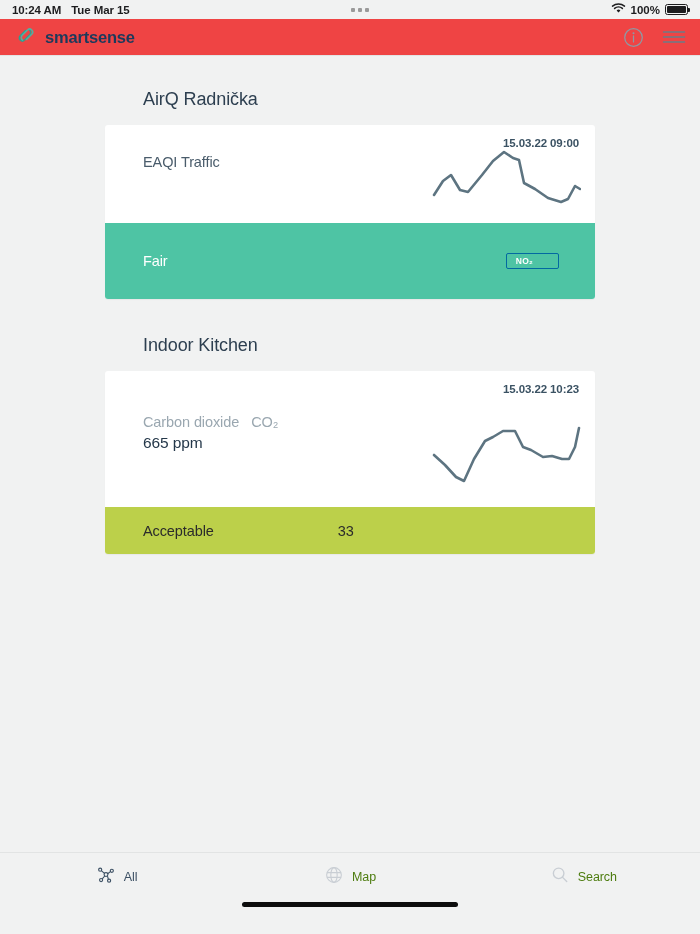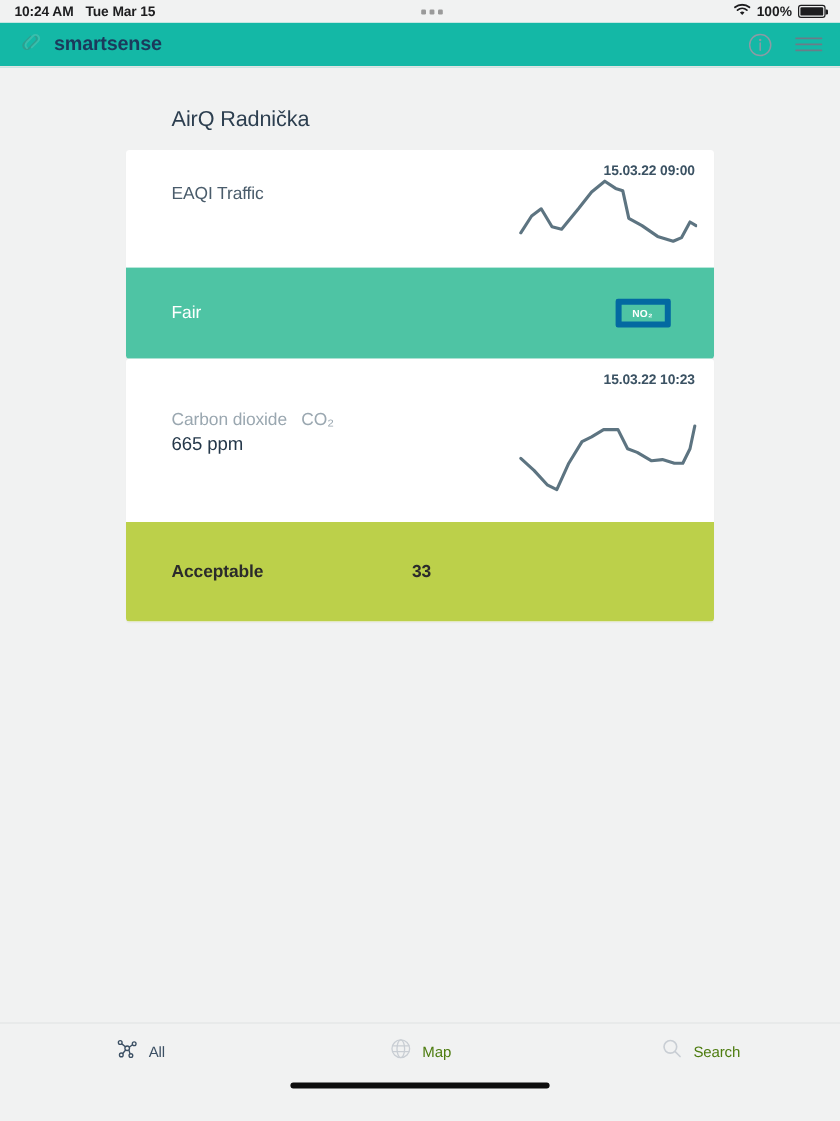--- a/index.html
+++ b/index.html
@@ -46,21 +46,21 @@
   .batt::after {
     content: ""; position: absolute; right: -3px; top: 3.2px;
     width: 1.8px; height: 4px; background: #1d1d1f; border-radius: 0 1px 1px 0;
   }
   .batt i { display: block; height: 100%; width: 100%; background: #1d1d1f; border-radius: 1px; }
 
   
   .appbar {
     height: 37px;
     flex: 0 0 37px;
-    background: #14b8a6;
+    background: #ef4444;
     display: flex;
     align-items: center;
     justify-content: space-between;
     padding: 0 14px 0 16px;
     border-bottom: 1px solid #e2e4e4;
   }
   .brand { display: flex; align-items: center; gap: 9px; }
   .brand-text {
     font-size: 16.5px;
     font-weight: bold;
@@ -121,40 +121,40 @@
     bottom: 12px;
   }
 
   .card-footer {
     height: 76px;
     display: flex;
     align-items: center;
     justify-content: space-between;
     padding: 0 36px 0 38px;
   }
-  .card-footer.tall { height: 83px; font-weight: bold; }
+  .card-footer.tall { height: 47px; }
   .footer-label {
     font-size: 14.5px;
     letter-spacing: -0.1px;
   }
   .footer-label.light { color: #ffffff; }
   .footer-label.dark { color: #2b2b2b; }
   .footer-value {
     font-size: 14.5px;
     color: #2b2b2b;
     letter-spacing: -0.1px;
   }
   .footer-spacer { flex: 1; }
   .badge {
-    border: 5px solid #0369a1;
+    border: 1px solid #0369a1;
     border-radius: 2px;
     color: #ffffff;
     font-size: 8.5px;
     font-weight: bold;
-    padding: 3px 10px 3px 9px;
+    padding: 3px 25px 3px 9px;
     letter-spacing: 0.2px;
     line-height: 1;
   }
 
   
   .tabbar {
     flex: 0 0 48px;
     height: 48px;
     background: #f1f2f2;
     border-top: 1px solid #e2e4e4;
@@ -254,20 +254,21 @@
         </div>
         <div class="card-footer" style="background:#4ec4a4">
           <span class="footer-label light">Fair</span>
           <span class="footer-spacer"></span>
           <span class="badge">NO₂</span>
         </div>
       </div>
     </div>
 
     <div class="group">
+      <div class="group-title">Indoor Kitchen</div>
       <div class="card">
         <div class="card-body tall">
           <span class="card-time">15.03.22 10:23</span>
           <div class="metric" style="top:43px">
             <div class="metric-label muted">
               <span>Carbon dioxide</span><span class="sym">CO₂</span>
             </div>
             <div class="metric-value">665 ppm</div>
           </div>
           <span class="spark" style="bottom:18px">

